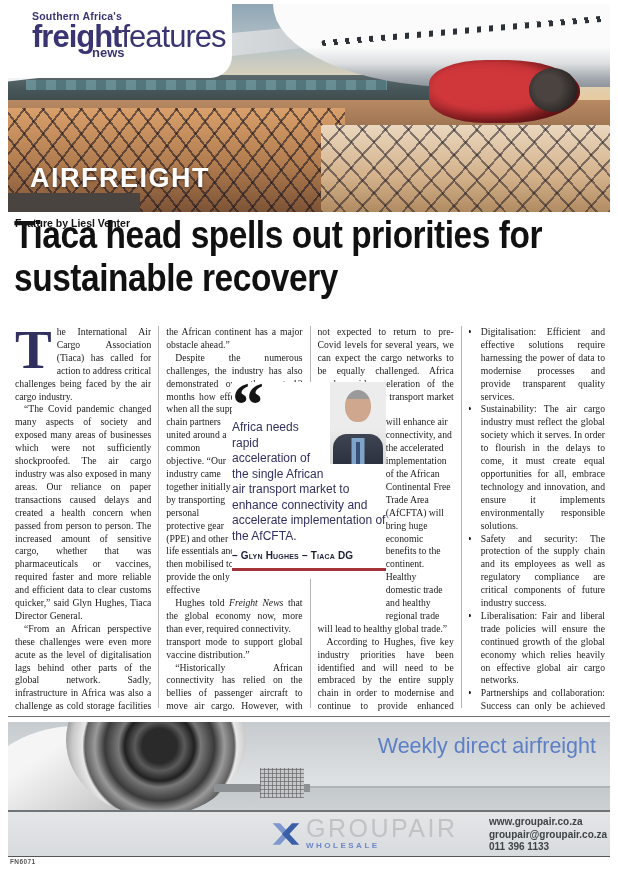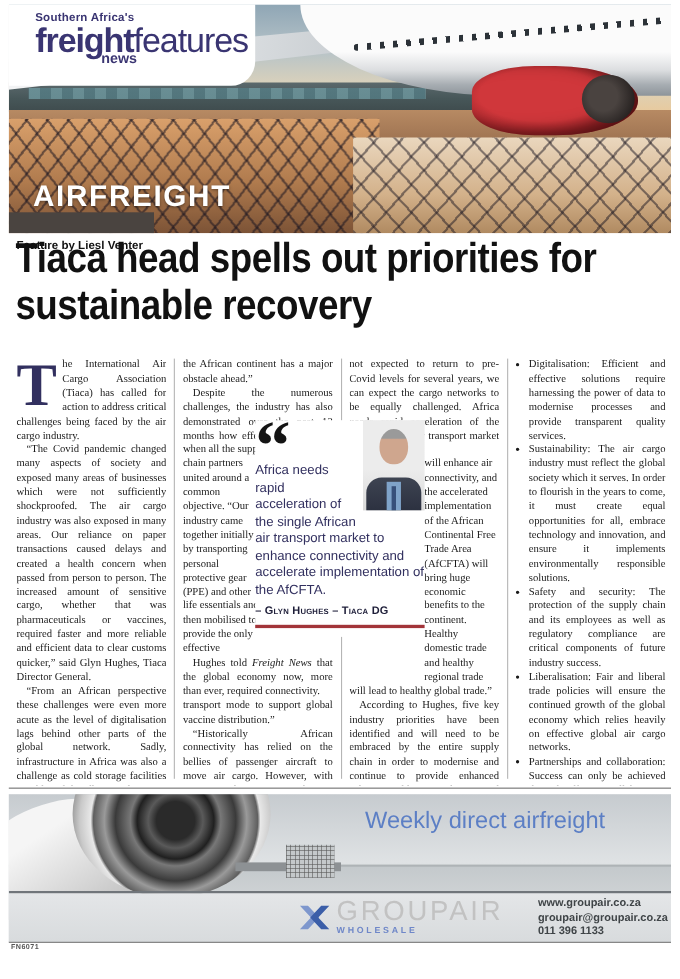--- a/index.html
+++ b/index.html
@@ -102,21 +102,21 @@
   .ad-cowl{position:absolute;left:-34px;top:6px;width:170px;height:112px;border-radius:50%;
     transform:rotate(-14deg);background:linear-gradient(160deg,#f5f5f5 30%,#d2d2d2 70%,#b5b5b5);}
   .ad-engine{position:absolute;left:58px;top:-58px;width:180px;height:152px;border-radius:50%;
     background:radial-gradient(circle at 52% 54%,#2a2a2a 0 14%,#5a5a5a 20%,#202020 28%,#787878 33%,#3a3a3a 44%,#9a9a9a 52%,#5f5f5f 60%,#e8e8e8 62%,#c9c9c9 70%,#8e8e8e 78%);}
   .ad-cargo{position:absolute;left:252px;top:46px;width:44px;height:30px;
     background:
       repeating-linear-gradient(0deg,rgba(90,90,90,.6) 0 1px,transparent 1px 4px),
       repeating-linear-gradient(90deg,rgba(90,90,90,.6) 0 1px,transparent 1px 4px),
       #c4c8ca;}
   .ad-dolly{position:absolute;left:206px;top:62px;width:96px;height:8px;background:#8d9194;}
-  .ad-headline{position:absolute;right:14px;top:10px;width:310px;text-align:center;
+  .ad-headline{position:absolute;right:14px;top:10px;width:310px;text-align:right;
     font-family:"Liberation Sans",sans-serif;font-size:21.5px;line-height:28px;color:#5c7fc5;}
   .ad-strip{position:absolute;left:0;bottom:0;width:100%;height:44px;
     background:linear-gradient(180deg,#e4e6e8,#d8dbdd);border-top:2px solid #70757a;}
   .ad-brand{position:absolute;left:262px;top:3px;display:flex;align-items:flex-start;}
   .ad-x{width:32px;height:32px;margin:3px 4px 0 0;}
   .ad-brand-text{display:flex;flex-direction:column;}
   .ad-brand-name{font-family:"Liberation Sans",sans-serif;font-size:25px;font-weight:400;
     color:#c2c2c2;letter-spacing:2.5px;line-height:26px;}
   .ad-brand-sub{font-family:"Liberation Sans",sans-serif;font-size:8px;font-weight:700;
     color:#6f87c8;letter-spacing:2.5px;margin-top:0;}
@@ -183,21 +183,21 @@
   <div class="col">
       <p class="bp">not expected to return to pre-Covid levels for several years, we can expect the cargo networks to be equally challenged. Africa needs rapid acceleration of the single African air transport market (SAATM) as it</p>
       <div class="bp narrow-right">will enhance air connectivity, and the accelerated implementation of the African Continental Free Trade Area (AfCFTA) will bring huge economic benefits to the continent. Healthy domestic trade and healthy regional trade</div>
       <p class="bp">will lead to healthy global trade.”</p>
       <p class="bp indent">According to Hughes, five key industry priorities have been identified and will need to be embraced by the entire supply chain in order to modernise and continue to provide enhanced solutions addressing shipper and other customer demands.</p>
     </div>
   <div class="colrule"></div>
   <div class="col">
     <ul class="bullets">
         <li class="">Digitalisation: Efficient and effective solutions require harnessing the power of data to modernise processes and provide transparent quality services.</li>
-        <li class="">Sustainability: The air cargo industry must reflect the global society which it serves. In order to flourish in the years to come, it must create equal opportunities for all, embrace technology and innovation, and ensure it implements environmentally responsible solutions.</li>
+        <li class="">Sustainability: The air cargo industry must reflect the global society which it serves. In order to flourish in the delays to come, it must create equal opportunities for all, embrace technology and innovation, and ensure it implements environmentally responsible solutions.</li>
         <li class="">Safety and security: The protection of the supply chain and its employees as well as regulatory compliance are critical components of future industry success.</li>
         <li class="">Liberalisation: Fair and liberal trade policies will ensure the continued growth of the global economy which relies heavily on effective global air cargo networks.</li>
         <li class="">Partnerships and collaboration: Success can only be achieved through effective collaboration between supply chain partners, supply chain customers and those who regulate the industry.</li>
       </ul>
   </div>
 </div>
 
 <div class="quote">
   <div class="q-photo">
     <div class="q-head"></div>

